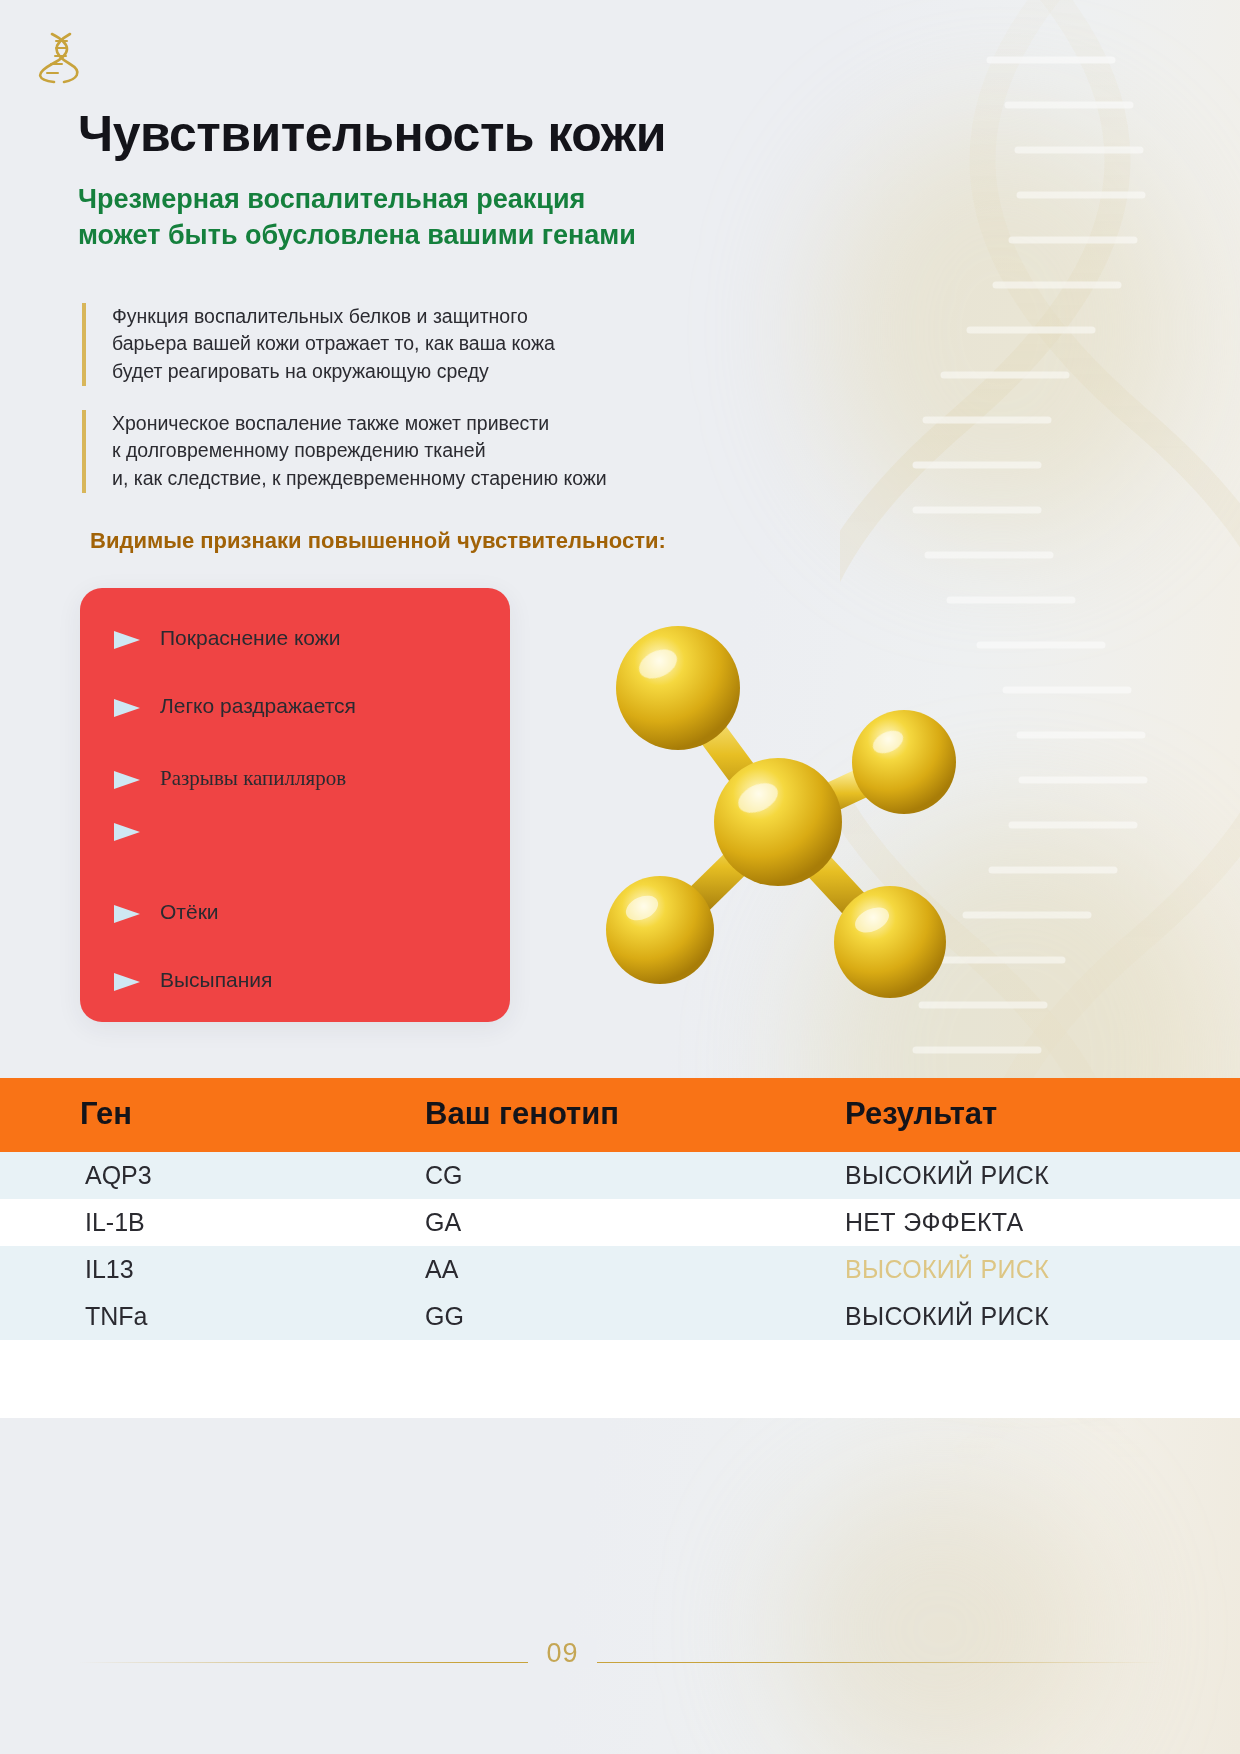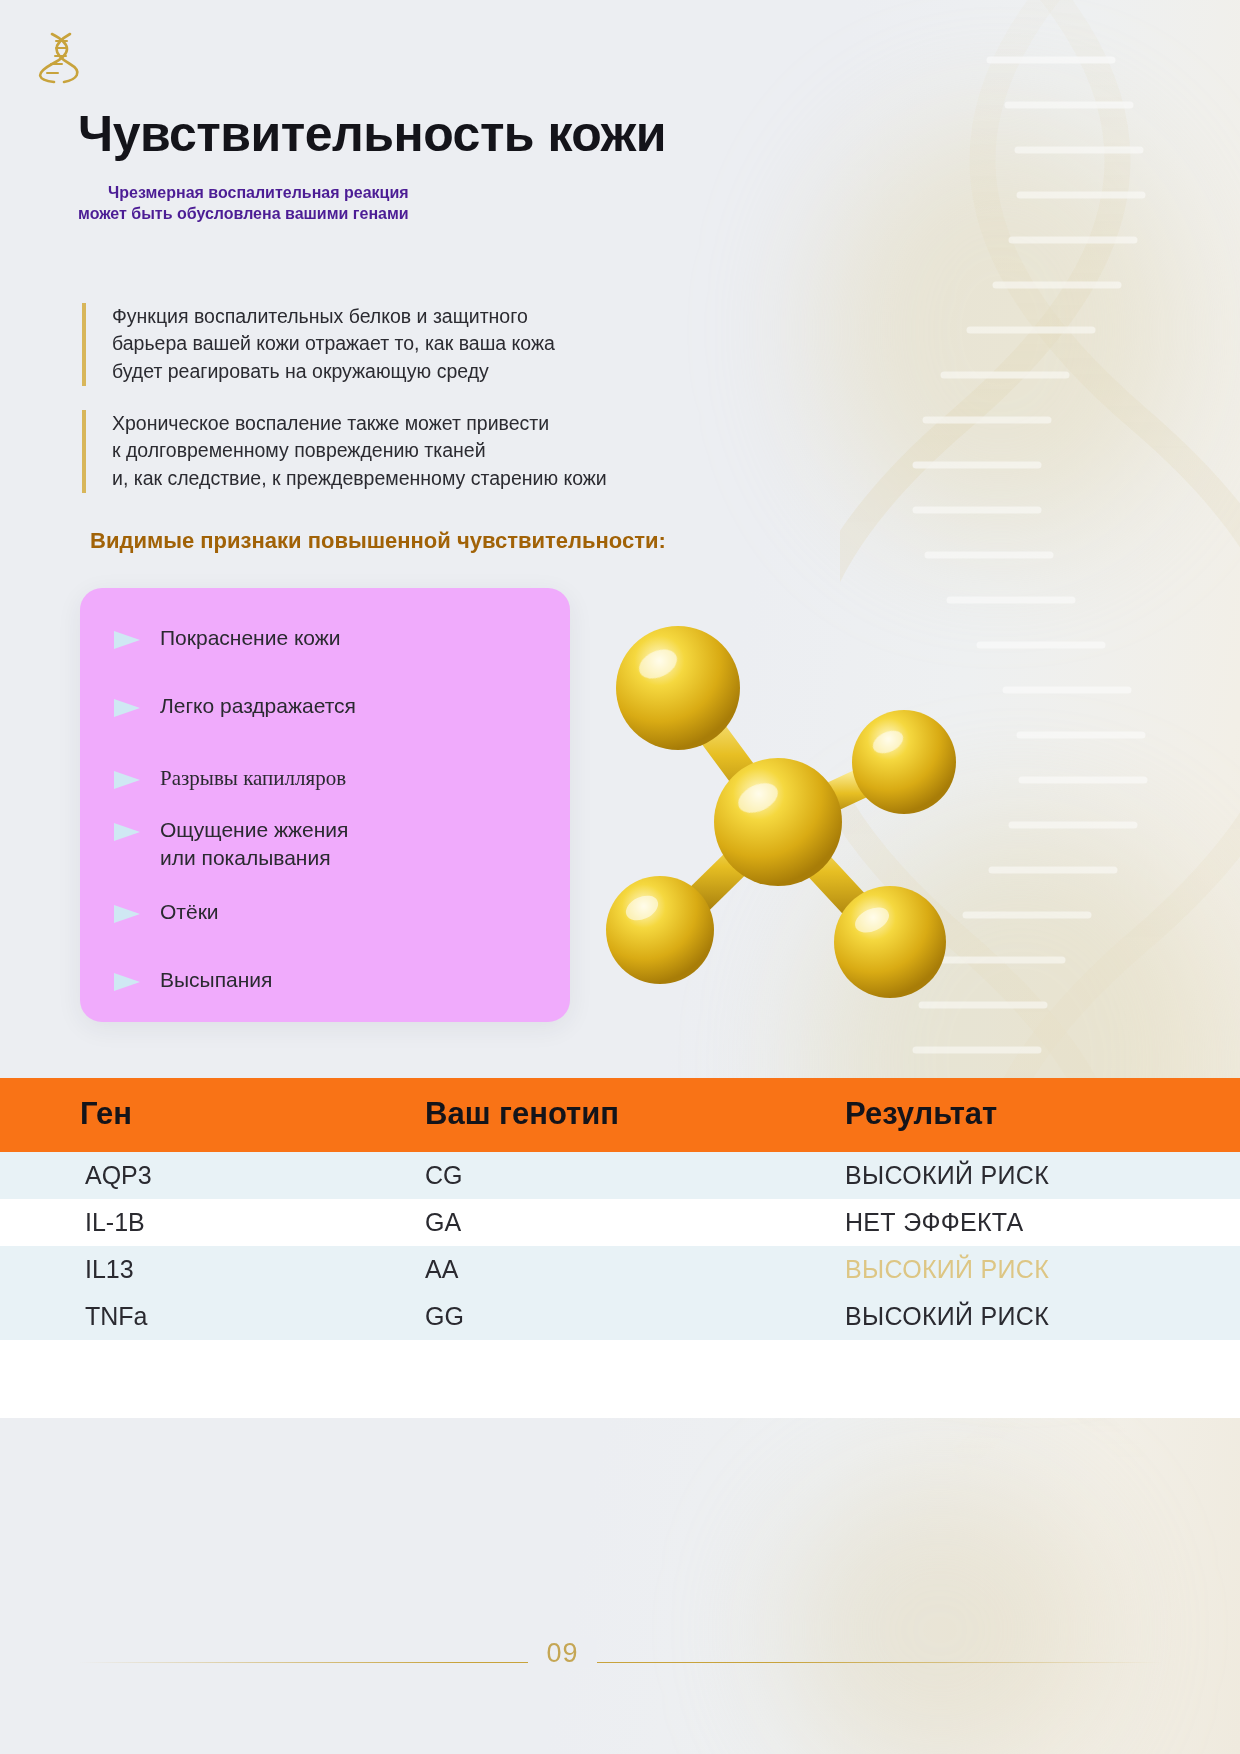--- a/index.html
+++ b/index.html
@@ -64,27 +64,26 @@
     font-size: 50px;
     font-weight: bold;
     letter-spacing: -0.5px;
     color: #14141a;
     margin: 0;
   }
   .subtitle {
     position: absolute;
     left: 78px;
     top: 182px;
-    font-size: 16px;
+    font-size: 27px;
     font-weight: bold;
     line-height: 1.33;
-    color: #4c1d95;
+    color: #15803d;
     margin: 0;
     white-space: pre-line;
-    text-align: right;
   }
 
   
   .quote {
     position: absolute;
     left: 82px;
     padding-left: 26px;
     border-left: 4px solid #d8b65a;
     font-size: 19.5px;
     line-height: 1.42;
@@ -100,23 +99,23 @@
     left: 90px;
     top: 528px;
     font-size: 22px;
     font-weight: bold;
     color: #a16207;
   }
   .signs-card {
     position: absolute;
     left: 80px;
     top: 588px;
-    width: 490px;
+    width: 430px;
     height: 434px;
-    background: #f0abfc;
+    background: #ef4444;
     border-radius: 22px;
     box-shadow: 0 6px 26px rgba(40,46,70,.07);
   }
   .sign-row {
     position: absolute;
     left: 32px;
     display: flex;
     align-items: flex-start;
     gap: 18px;
   }
@@ -317,22 +316,20 @@
           </svg>
       </span>
       <span class="sign-label">Разрывы капилляров</span>
     </div>
     <div class="sign-row" style="top:228px;">
       <span class="sign-arrow">
         <svg width="30" height="24" viewBox="0 0 30 24">
             <polygon points="2,3 28,12 2,21" fill="#cfe8f3"></polygon>
           </svg>
       </span>
-      <span class="sign-label">Ощущение жжения
-или покалывания</span>
     </div>
     <div class="sign-row" style="top:310px;">
       <span class="sign-arrow">
         <svg width="30" height="24" viewBox="0 0 30 24">
             <polygon points="2,3 28,12 2,21" fill="#cfe8f3"></polygon>
           </svg>
       </span>
       <span class="sign-label">Отёки</span>
     </div>
     <div class="sign-row" style="top:378px;">

